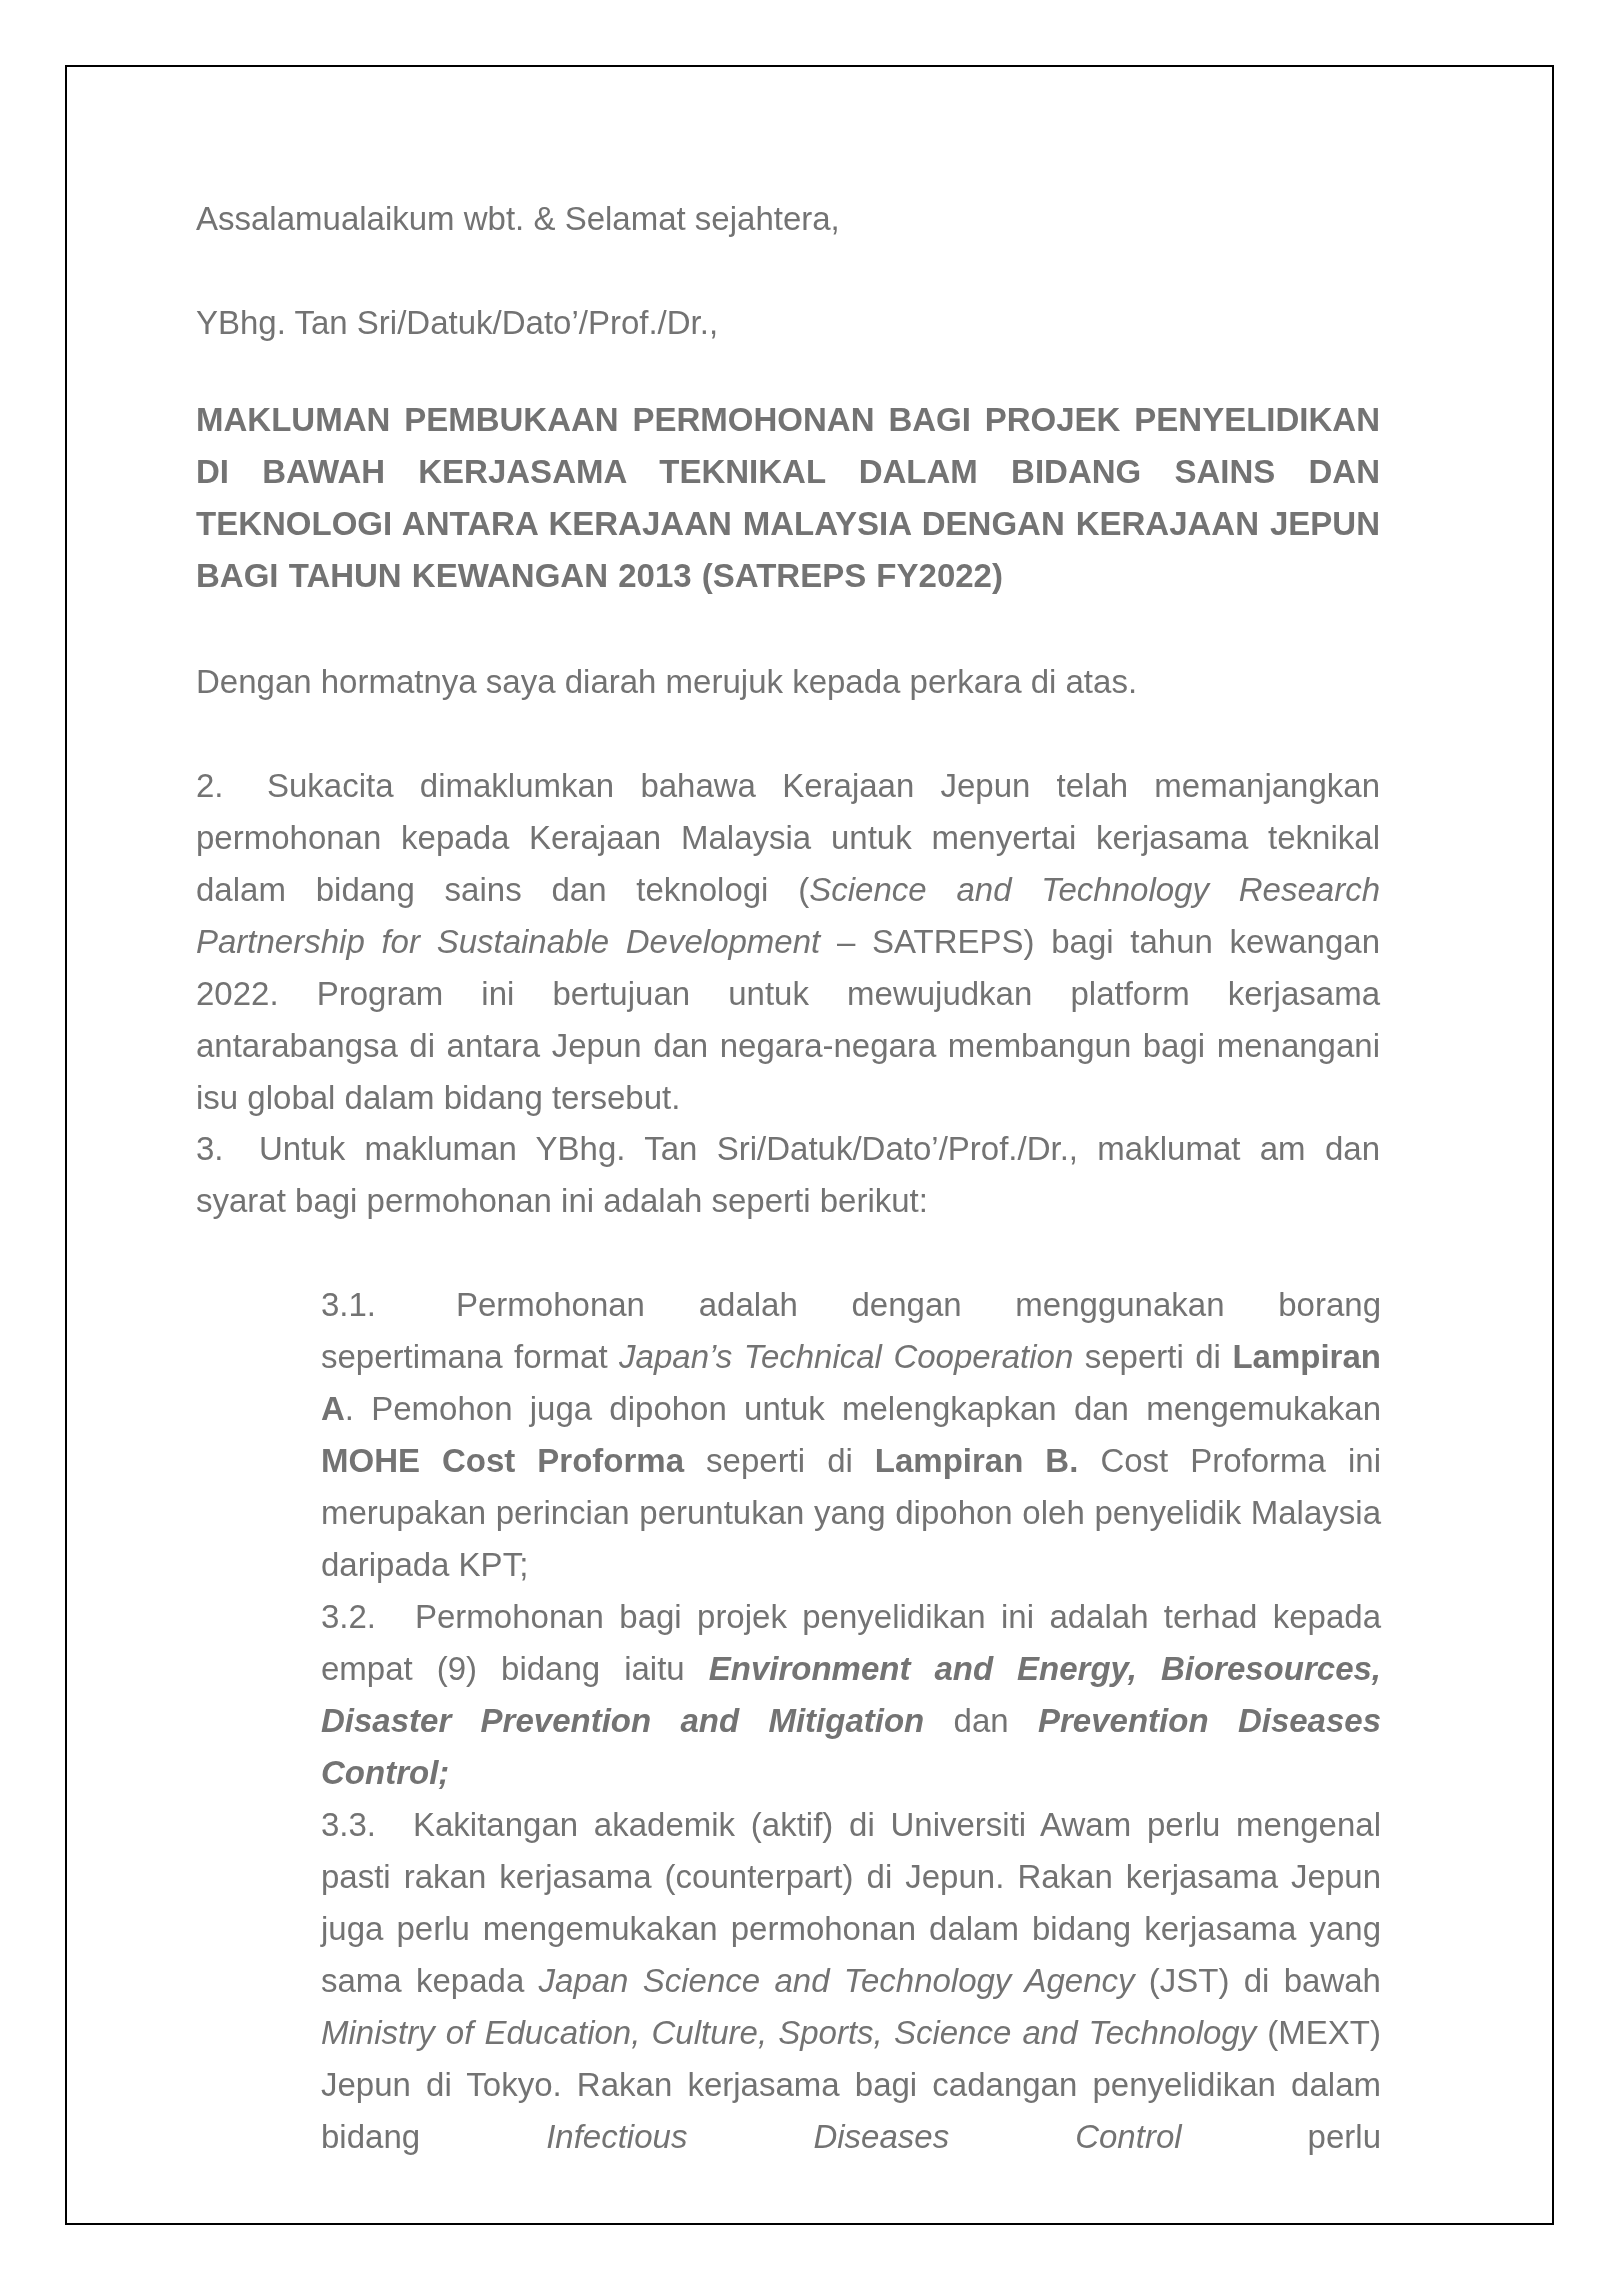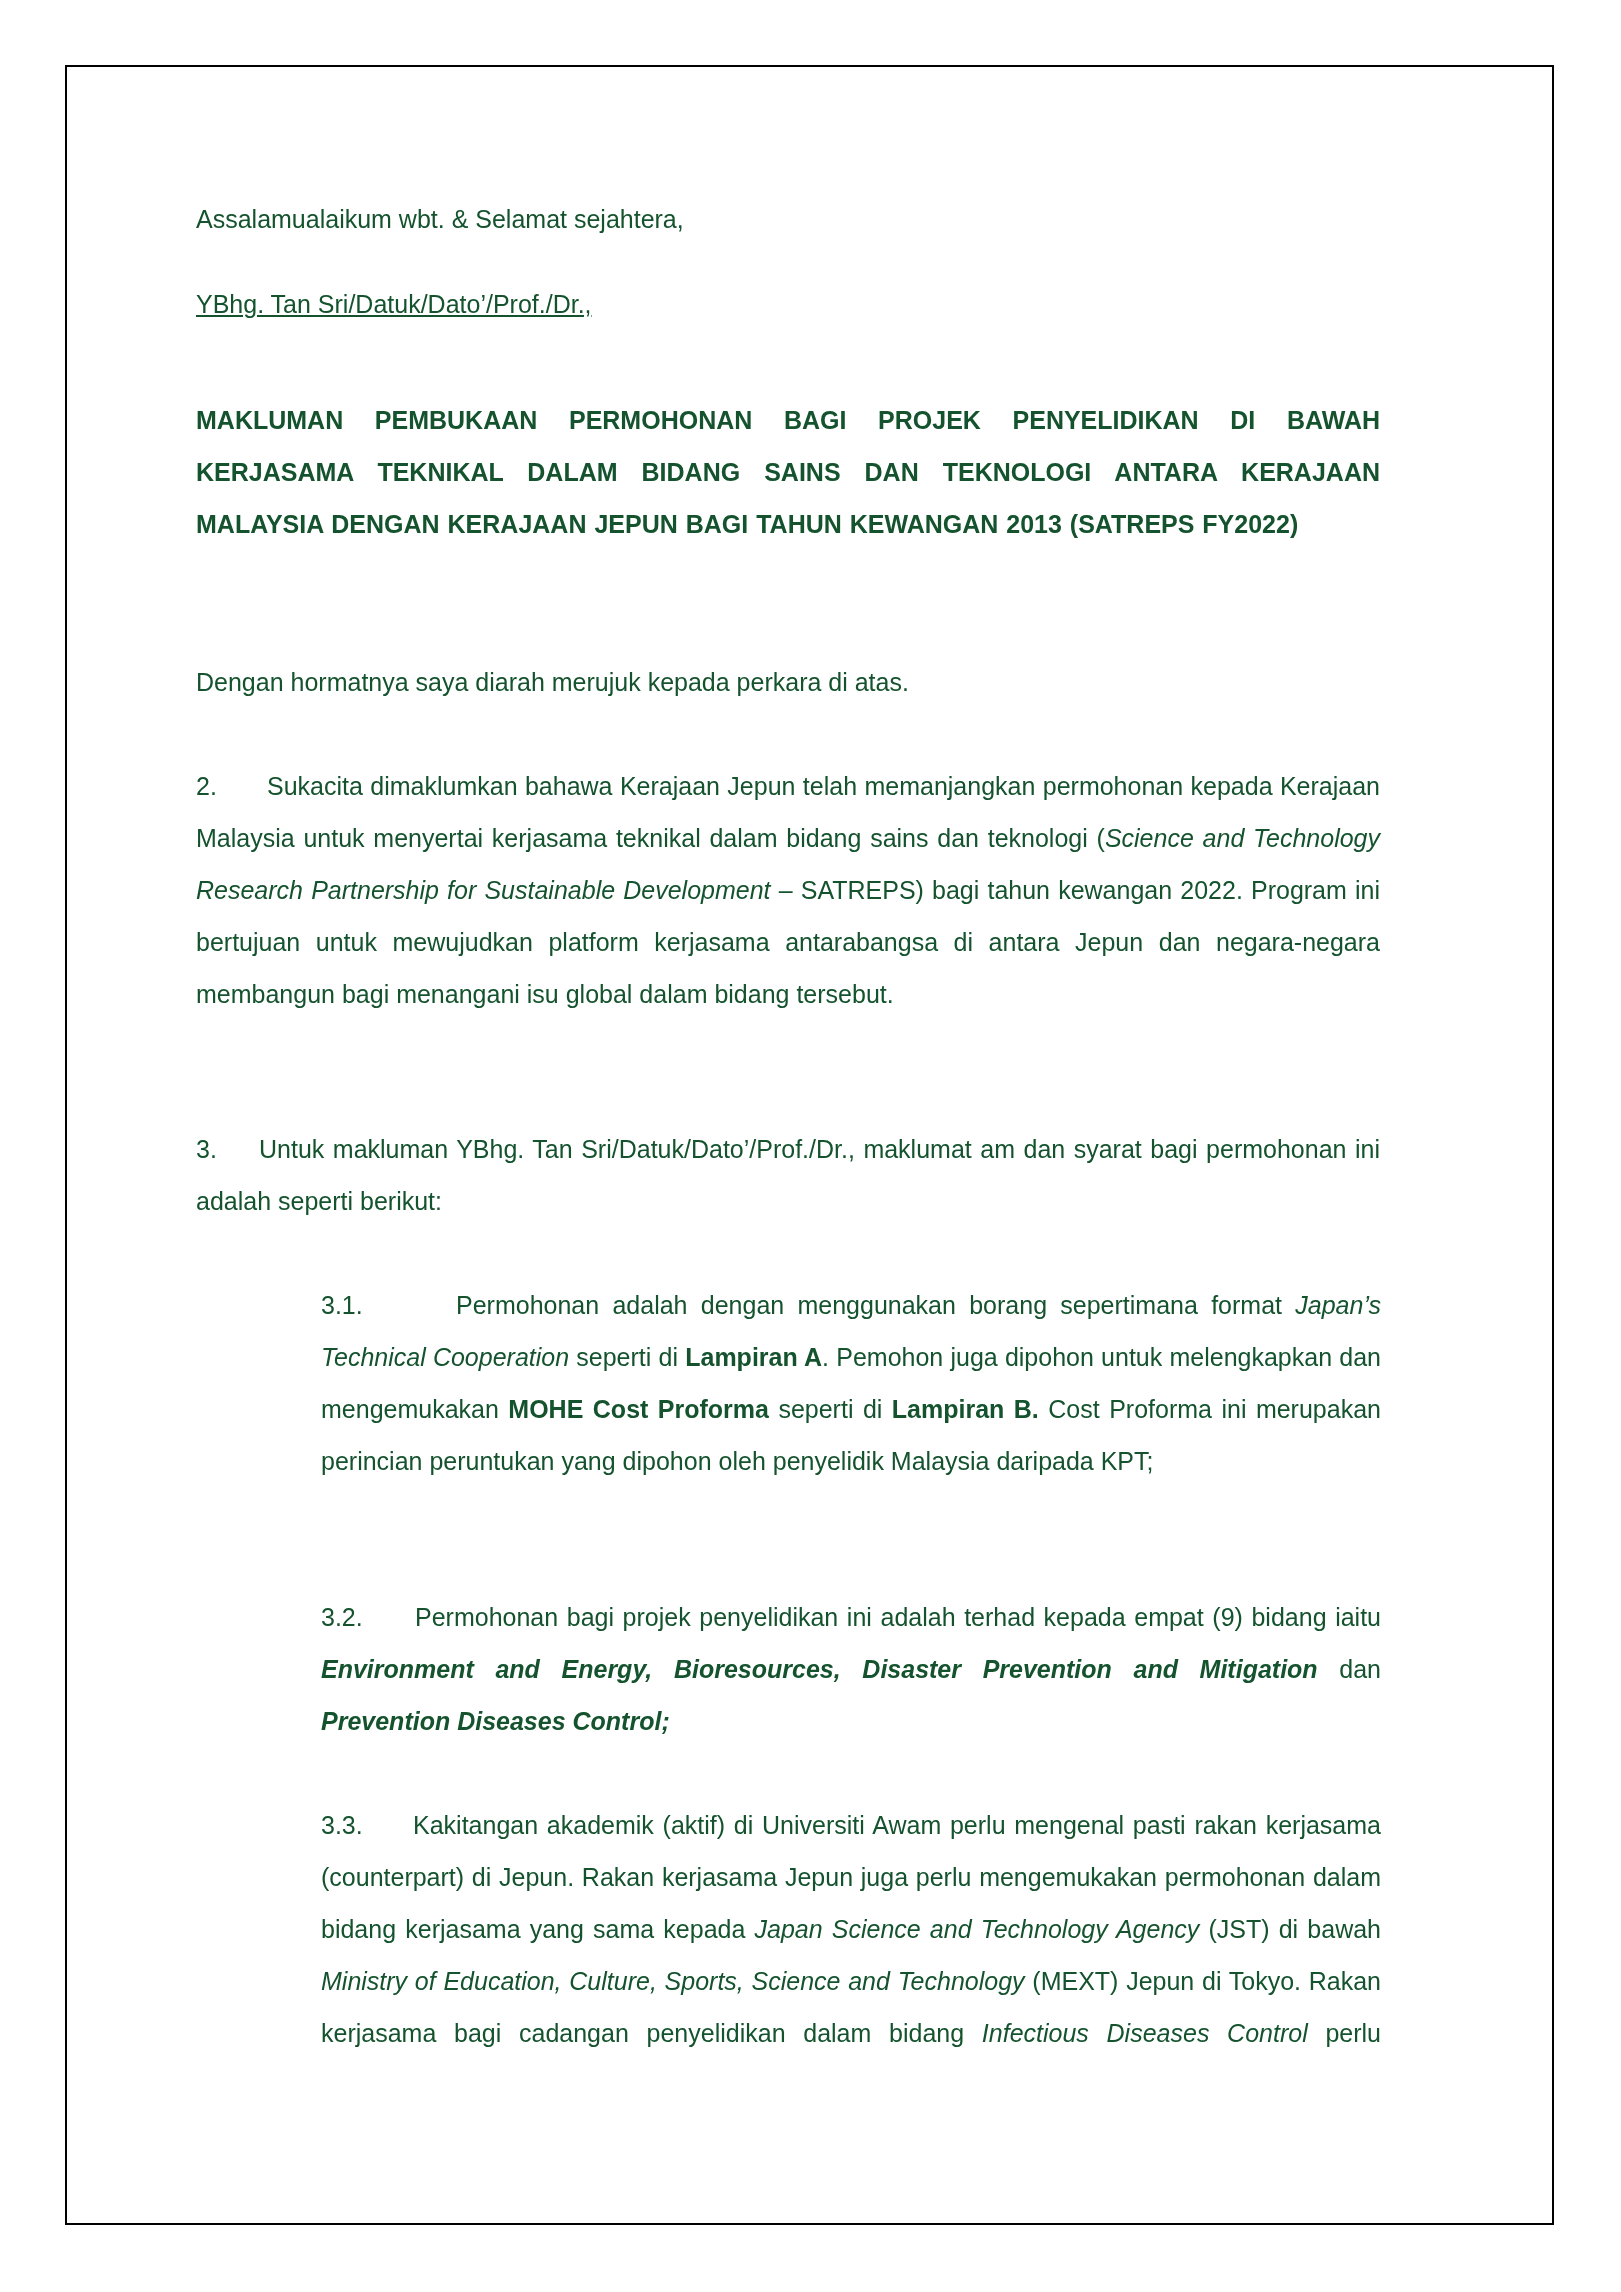--- a/index.html
+++ b/index.html
@@ -3,21 +3,21 @@
 <meta charset="utf-8">
 <style>
   html, body { margin:0; padding:0; background:#ffffff; }
   body { width:1621px; height:2293px; position:relative; overflow:hidden; }
   .frame {
     position:absolute; left:65px; top:65px; width:1489px; height:2160px;
     border:2.9px solid #000; box-sizing:border-box;
   }
   .text {
     font-family:"Liberation Sans", sans-serif;
-    font-size:25px; color:#14532d;
+    font-size:33px; color:#737373;
     position:absolute; left:196px; width:1184px;
     line-height:52px; margin:0;
   }
   .just { text-align:justify; text-align-last:left; }
   .ind { left:321px; width:1060px; }
   .b { font-weight:bold; }
   .i { font-style:italic; }
   .num { display:inline-block; }
   .n2 { width:71px; }
   .n3 { width:63px; }
@@ -26,21 +26,21 @@
   .n33 { width:92px; }
   .heading { font-weight:bold; word-spacing:1px; }
 </style>
 </head>
 <body>
 
 <div class="frame"></div>
 
 <p class="text" style="top:193px;">Assalamualaikum wbt. &amp; Selamat sejahtera,</p>
 
-<p class="text" style="top:278px;text-decoration:underline;">YBhg. Tan Sri/Datuk/Dato’/Prof./Dr.,</p>
+<p class="text" style="top:297px;">YBhg. Tan Sri/Datuk/Dato’/Prof./Dr.,</p>
 
 <p class="text just heading" style="top:394px;">MAKLUMAN PEMBUKAAN PERMOHONAN BAGI PROJEK PENYELIDIKAN DI BAWAH KERJASAMA TEKNIKAL DALAM BIDANG SAINS DAN TEKNOLOGI ANTARA KERAJAAN MALAYSIA DENGAN KERAJAAN JEPUN BAGI TAHUN KEWANGAN 2013 (SATREPS FY2022)</p>
 
 <p class="text" style="top:656px;">Dengan hormatnya saya diarah merujuk kepada perkara di atas.</p>
 
 <p class="text just" style="top:760px;"><span class="num n2">2.</span><span>Sukacita dimaklumkan bahawa Kerajaan Jepun telah memanjangkan permohonan kepada Kerajaan Malaysia untuk menyertai kerjasama teknikal dalam bidang sains dan teknologi (</span><span class="i">Science and Technology Research Partnership for Sustainable Development</span><span> – SATREPS) bagi tahun kewangan 2022. Program ini bertujuan untuk mewujudkan platform kerjasama antarabangsa di antara Jepun dan negara-negara membangun bagi menangani isu global dalam bidang tersebut.</span></p>
 
 <p class="text just" style="top:1123px;"><span class="num n3">3.</span><span>Untuk makluman YBhg. Tan Sri/Datuk/Dato’/Prof./Dr., maklumat am dan syarat bagi permohonan ini adalah seperti berikut:</span></p>
 
 <p class="text just ind" style="top:1279px;"><span class="num n31">3.1.</span><span>Permohonan adalah dengan menggunakan borang sepertimana format </span><span class="i">Japan’s Technical Cooperation</span><span> seperti di </span><span class="b">Lampiran A</span><span>. Pemohon juga dipohon untuk melengkapkan dan mengemukakan </span><span class="b">MOHE Cost Proforma</span><span> seperti di </span><span class="b">Lampiran B.</span><span> Cost Proforma ini merupakan perincian peruntukan yang dipohon oleh penyelidik Malaysia daripada KPT;</span></p>

